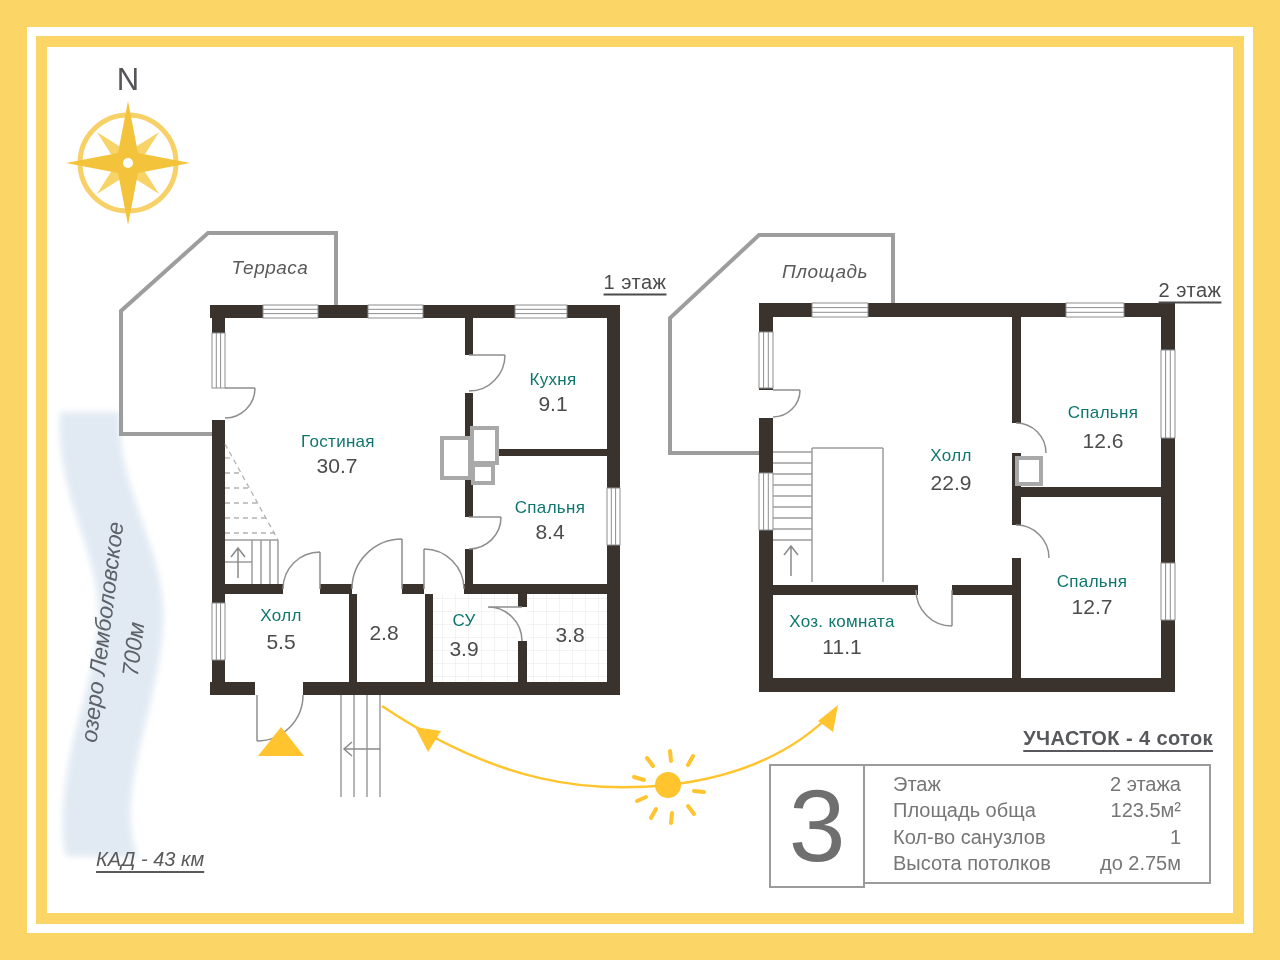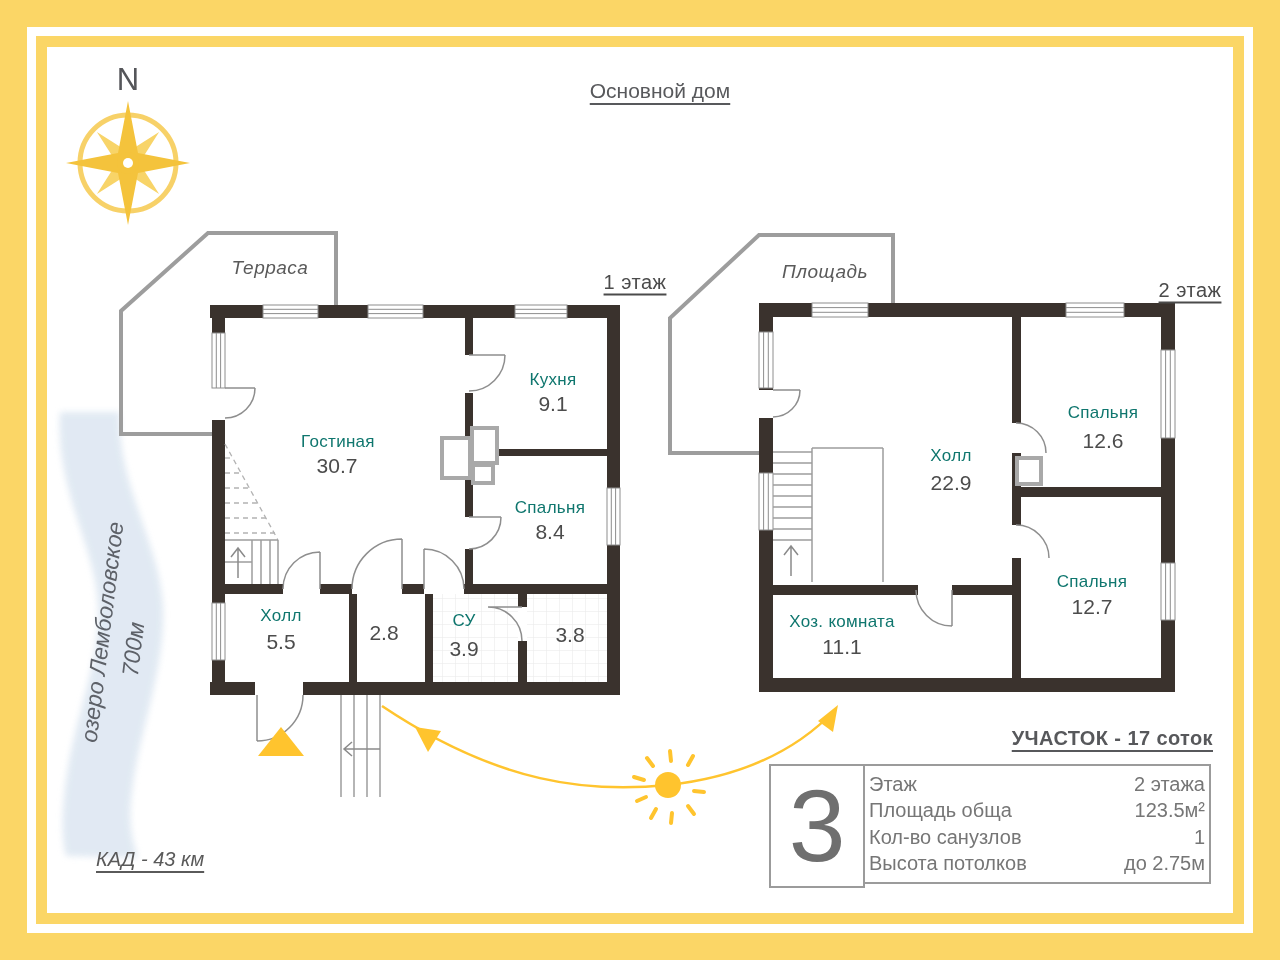--- a/index.html
+++ b/index.html
@@ -17,21 +17,21 @@
   .flab{font-size:20px;color:#4b4b4b;font-weight:500;text-decoration:underline;text-underline-offset:5px;text-decoration-thickness:1.5px;letter-spacing:.5px;margin-left:44px;}
   .out{font-size:19px;font-style:italic;color:#5a5a5a;letter-spacing:.5px;}
   .rn{font-size:17px;color:#0f766e;letter-spacing:.3px;}
   .rv{font-size:21px;color:#4c4c4c;text-underline-offset:4px;text-decoration-thickness:1.5px;}
   .plot-title{position:absolute;right:67px;top:727px;font-size:20px;font-weight:bold;color:#57585b;z-index:3;
               text-decoration:underline;text-underline-offset:5px;text-decoration-thickness:2px;letter-spacing:.4px;}
   .info{position:absolute;left:769px;top:764px;display:flex;z-index:3;}
   .info .num{width:92px;height:120px;border:2px solid #9b9b9b;display:flex;align-items:center;justify-content:center;
              font-size:102px;color:#6f6f6f;line-height:1;}
   .info .rows{width:346px;height:120px;border:2px solid #9b9b9b;border-left:none;display:flex;flex-direction:column;
-              justify-content:space-around;padding:5px 4px;box-sizing:border-box;font-size:20px;color:#767676;}
+              justify-content:space-around;padding:5px 28px;box-sizing:border-box;font-size:20px;color:#767676;}
   .info .row{display:flex;justify-content:space-between;}
   .road{position:absolute;left:96px;top:848px;font-size:20px;font-style:italic;color:#5a5a5a;z-index:3;
         text-decoration:underline;text-underline-offset:5px;text-decoration-thickness:1.5px;}
 </style>
 </head>
 <body>
 
 <div class="page">
   <div class="ring-white"></div>
   <div class="ring-yellow"></div>
@@ -261,21 +261,20 @@
       </g>
       <path d="M128,101 L138,153 L190,163 L138,173 L128,225 L118,173 L66,163 L118,153 Z" fill="#f4c33c"></path>
       <circle cx="128" cy="163" r="11" fill="#f4c33c"></circle>
       <circle cx="128" cy="163" r="5" fill="#ffffff"></circle>
     </g>
   </svg>
 
   <div class="north">N</div>
 
   <div class="hdr">
-    <div class="h3">Основной дом</div>
   </div>
 
   <div class="pos out" style="left:270px;top:268px">Терраса</div>
   <div class="pos flab" style="left:591px;top:282px">1 этаж</div>
   <div class="pos out" style="left:825px;top:272px">Площадь</div>
   <div class="pos flab" style="left:1146px;top:290px">2 этаж</div>
 
   <div class="pos rn" style="left:553px;top:380px">Кухня</div>
   <div class="pos rv" style="left:553px;top:404px">9.1</div>
   <div class="pos rn" style="left:338px;top:442px">Гостиная</div>
@@ -291,21 +290,21 @@
 
   <div class="pos rn" style="left:951px;top:456px">Холл</div>
   <div class="pos rv" style="left:951px;top:483px">22.9</div>
   <div class="pos rn" style="left:1103px;top:413px">Спальня</div>
   <div class="pos rv" style="left:1103px;top:441px">12.6</div>
   <div class="pos rn" style="left:1092px;top:582px">Спальня</div>
   <div class="pos rv" style="left:1092px;top:607px">12.7</div>
   <div class="pos rn" style="left:842px;top:622px">Хоз. комната</div>
   <div class="pos rv" style="left:842px;top:647px">11.1</div>
 
-  <div class="plot-title">УЧАСТОК - 17 соток</div>
+  <div class="plot-title">УЧАСТОК - 4 соток</div>
   <div class="info">
     <div class="num">3</div>
     <div class="rows">
       <div class="row">
         <span>Этаж</span>
         <span>2 этажа</span>
       </div>
       <div class="row">
         <span>Площадь обща</span>
         <span>123.5м²</span>

